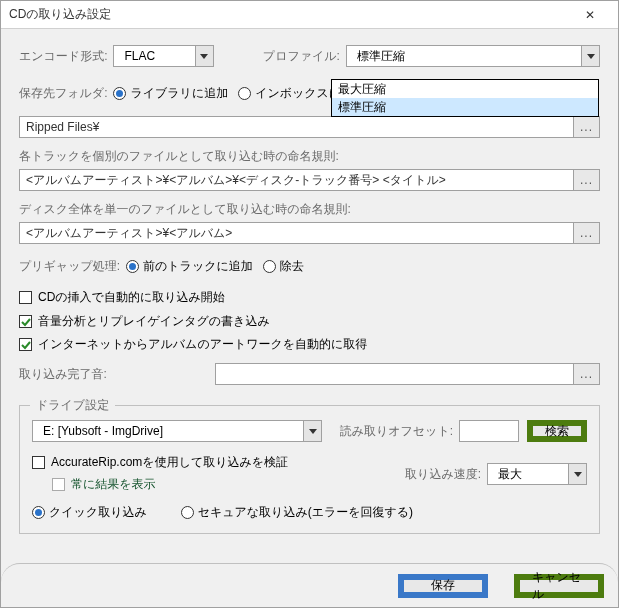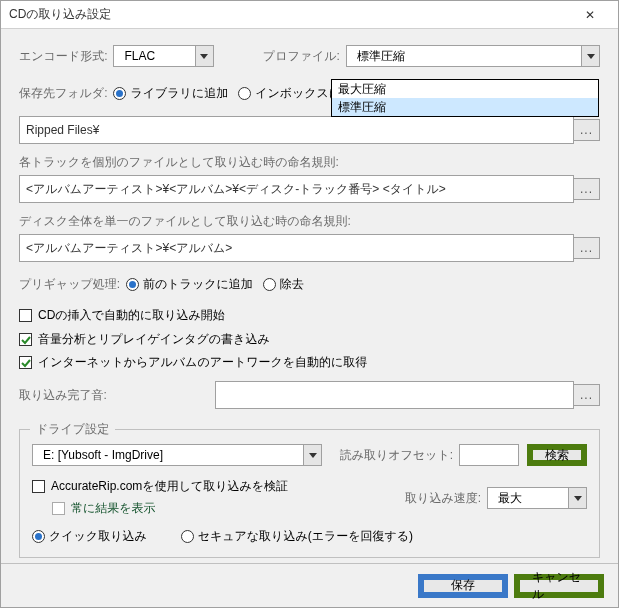--- a/index.html
+++ b/index.html
@@ -16,40 +16,40 @@
   .select .caret svg { width: 8px; height: 5px; }
   .select-enc { width: 105px; }
   .select-profile { width: 268px; }
   .dropdown { position: absolute; border: 1px solid #000; background: #fff; z-index: 10; }
   .dropdown-item { height: 18px; line-height: 18px; padding: 0 6px; }
   .dropdown-item.hover { background: #cde8ff; }
   .radio { display: inline-flex; align-items: center; margin-right: 10px; cursor: pointer; }
   .radio-circle { width: 13px; height: 13px; border-radius: 50%; border: 1px solid #333; margin-right: 4px; position: relative; background: #fff; }
   .radio-circle.checked::after { content: ""; position: absolute; width: 7px; height: 7px; background: #2a72c9; border-radius: 50%; left: 2px; top: 2px; }
   .input-row { display: flex; align-items: center; margin-bottom: 6px; }
-  .text-input { flex: 1; height: 28px; border: 1px solid #a0a0a0; background: #fff; padding: 0 6px; display: flex; align-items: center; color: #333; }
+  .text-input { flex: 1; height: 22px; border: 1px solid #a0a0a0; background: #fff; padding: 0 6px; display: flex; align-items: center; color: #333; }
   .browse-btn { width: 26px; height: 22px; border: 1px solid #a0a0a0; background: #e8e8e8; display: flex; align-items: center; justify-content: center; margin-left: 0; border-left: none; cursor: pointer; color: #555; letter-spacing: 1px; }
   .section-label { color: #6a6a6a; margin: 10px 0 4px 0; }
   .checkbox { display: inline-flex; align-items: center; cursor: pointer; }
   .cb-box { width: 13px; height: 13px; border: 1px solid #333; background: #fff; margin-right: 6px; display: flex; align-items: center; justify-content: center; }
   .cb-box.checked { color: #2a8a2a; }
   .cb-box.checked svg { width: 10px; height: 10px; }
   .checkbox-row { margin: 6px 0; }
   .fieldset { border: 1px solid #c0c0c0; margin-top: 20px; padding: 14px 12px 12px 12px; position: relative; }
   .fieldset-legend { position: absolute; top: -9px; left: 10px; background: #f0f0f0; padding: 0 6px; color: #6a6a6a; }
   .drive-row { display: flex; align-items: center; margin-bottom: 12px; }
   .select-drive { width: 290px; }
   .offset-label { margin-left: auto; margin-right: 6px; color: #6a6a6a; }
   .offset-input { width: 60px; height: 22px; border: 1px solid #a0a0a0; background: #fff; margin-right: 8px; }
   .btn { height: 22px; border: 6px solid #4d7c0f; background: #e8e8e8; padding: 0 12px; cursor: pointer; display: inline-flex; align-items: center; justify-content: center; }
   .speed-row { display: flex; align-items: center; margin-bottom: 10px; }
   .speed-select { width: 100px; }
   .sub-check { margin-left: 20px; margin-top: 4px; }
   .rip-mode-row { display: flex; align-items: center; gap: 24px; margin-top: 10px; }
-  .footer { position: absolute; bottom: 0; left: 0; right: 0; border-top: 1px solid #c0c0c0; height: 44px; display: flex; align-items: center; justify-content: flex-end; padding: 0 14px; gap: 6px; background: #f0f0f0; }
+  .footer { position: absolute; bottom: 0; left: 0; right: 0; border-top: 1px solid #c0c0c0; height: 44px; display: flex; align-items: center; justify-content: flex-end; padding: 0 14px; gap: 26px; background: #f0f0f0; border-radius: 19px; }
   .footer .btn { width: 90px; height: 24px; }
 </style>
 </head>
 <body>
 
 <div class="window">
   <div class="titlebar">
     <div class="titlebar-title">CDの取り込み設定</div>
     <div class="titlebar-close">
       <span>✕</span>

